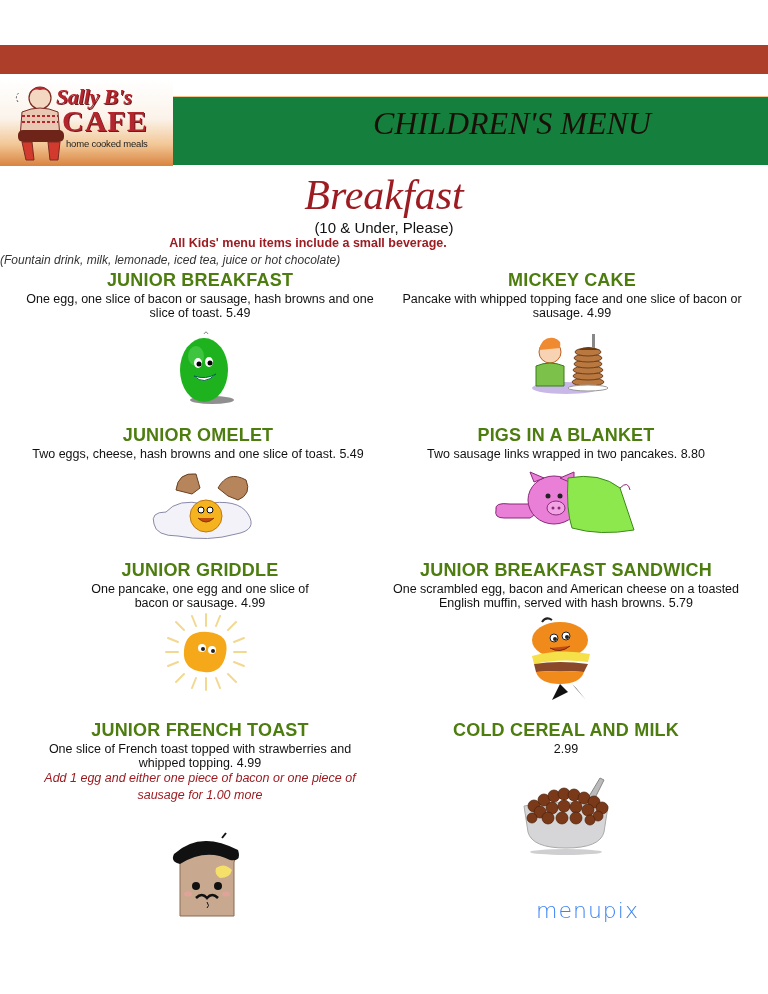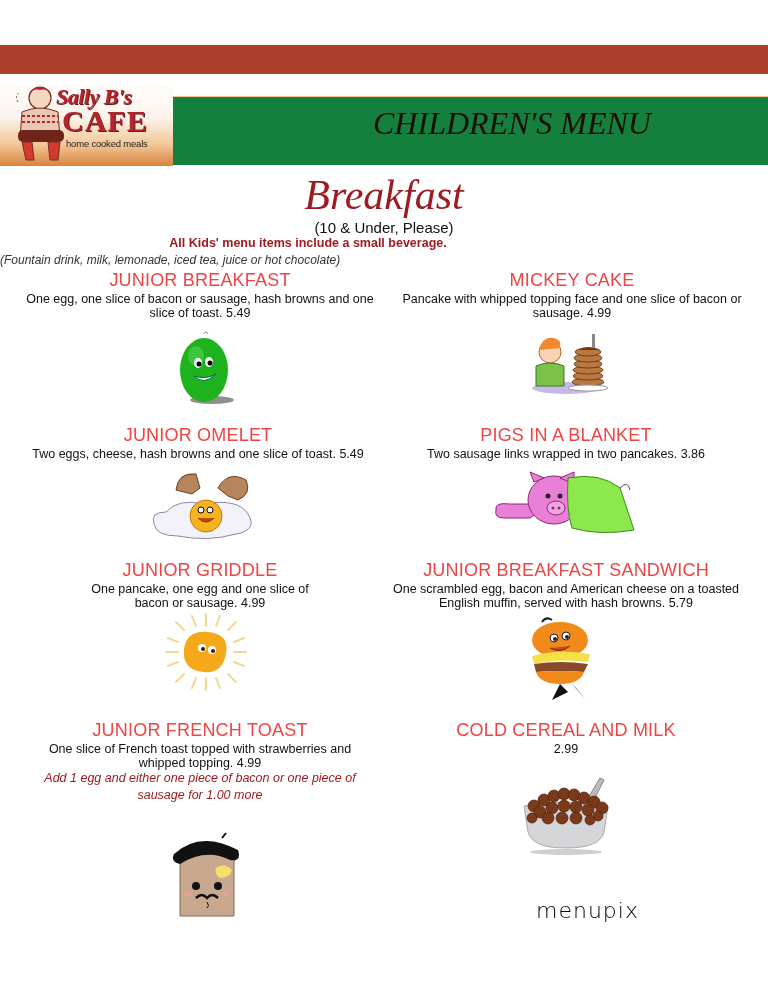--- a/index.html
+++ b/index.html
@@ -22,27 +22,27 @@
   .title-text { position: absolute; left: 0; width: 100%; top: 8px; text-align: center;
                 font-family: "Liberation Serif", serif; font-style: italic; font-size: 32px; color: #1a0e08; padding-left: 2px; }
 
   .section-title { position: absolute; left: 0; width: 768px; top: 171px; text-align: center;
                    font-family: "Liberation Serif", serif; font-style: italic; font-size: 42px; color: #9c1c22; }
   .sub1 { position: absolute; left: 0; width: 768px; top: 219px; text-align: center; font-size: 15px; color: #111; }
   .sub2 { position: absolute; left: 0; width: 616px; top: 236px; text-align: center; font-size: 12.5px; color: #9c1c22; font-weight: bold; }
   .sub3 { position: absolute; left: 0; width: 768px; top: 253px; text-align: left; font-size: 12px; color: #333; font-style: italic; }
 
   .item { position: absolute; width: 384px; text-align: center; }
-  .item-name { font-family: "Liberation Sans", sans-serif; font-weight: normal; font-size: 18px; color: #ef4444; letter-spacing: 0.2px; line-height: 20px; }
+  .item-name { font-family: "Liberation Sans", sans-serif; font-weight: bold; font-size: 18px; color: #4d7c0f; letter-spacing: 0.2px; line-height: 20px; }
   .item-desc { font-size: 12.5px; font-weight: normal; line-height: 14px; color: #111; margin-top: 2px; padding: 0 14px; }
   .item-note { font-size: 12.5px; font-style: italic; line-height: 17px; color: #9c1c22; padding: 0 30px; }
 
   .pic { position: absolute; }
 
-  .watermark { position: absolute; left: 536px; top: 898px; font-size: 22px; color: #000000; letter-spacing: 1px; font-family: "DejaVu Sans", sans-serif; font-weight: 300; }
+  .watermark { position: absolute; left: 536px; top: 898px; font-size: 22px; color: #3b82f6; letter-spacing: 1px; font-family: "DejaVu Sans", sans-serif; font-weight: 300; }
 </style>
 </head>
 <body>
 
 <div class="top-bar"></div>
 
 <div class="logo">
   <svg class="logo-lady" viewBox="0 0 56 84">
     <circle cx="26" cy="16" r="11" fill="#f3d7c0" stroke="#7a2a22" stroke-width="1.2"></circle>
     <path d="M14 12 Q26 -2 38 12 Q32 6 26 8 Q20 6 14 12Z" fill="#b3262e"></path>
@@ -104,21 +104,21 @@
   <rect x="62" y="4" width="3" height="14" fill="#888"></rect>
   <ellipse cx="58" cy="58" rx="20" ry="3" fill="#fff" stroke="#999"></ellipse>
 </svg>
 
 <div class="item" style="left:6px; top:425px;">
   <div class="item-name">JUNIOR OMELET</div>
   <div class="item-desc">Two eggs, cheese, hash browns and one slice of toast.  5.49</div>
 </div>
 <div class="item" style="left:374px; top:425px;">
   <div class="item-name">PIGS IN A BLANKET</div>
-  <div class="item-desc">Two sausage links wrapped in two pancakes. 3.86</div>
+  <div class="item-desc">Two sausage links wrapped in two pancakes. 8.80</div>
 </div>
 
 <svg class="pic" style="left:148px; top:468px; width:110px; height:74px;" viewBox="0 0 110 74">
   <path d="M6 56 Q2 44 18 44 Q30 30 56 36 Q90 30 100 46 Q110 62 88 66 Q60 74 30 68 Q8 68 6 56Z" fill="#f2f2f8" stroke="#8a8aa8"></path>
   <path d="M28 22 Q30 4 48 6 L52 20 L44 26 L36 24Z" fill="#b7855c" stroke="#6a4020"></path>
   <path d="M70 20 Q80 2 98 12 Q104 26 90 32 L80 28Z" fill="#b7855c" stroke="#6a4020"></path>
   <circle cx="58" cy="48" r="16" fill="#f5b320" stroke="#c07810"></circle>
   <circle cx="53" cy="42" r="3" fill="#fff" stroke="#000"></circle>
     <circle cx="62" cy="42" r="3" fill="#fff" stroke="#000"></circle>
   <path d="M50 50 Q58 58 66 50" stroke="#7a3a00" fill="#c04a10"></path>

